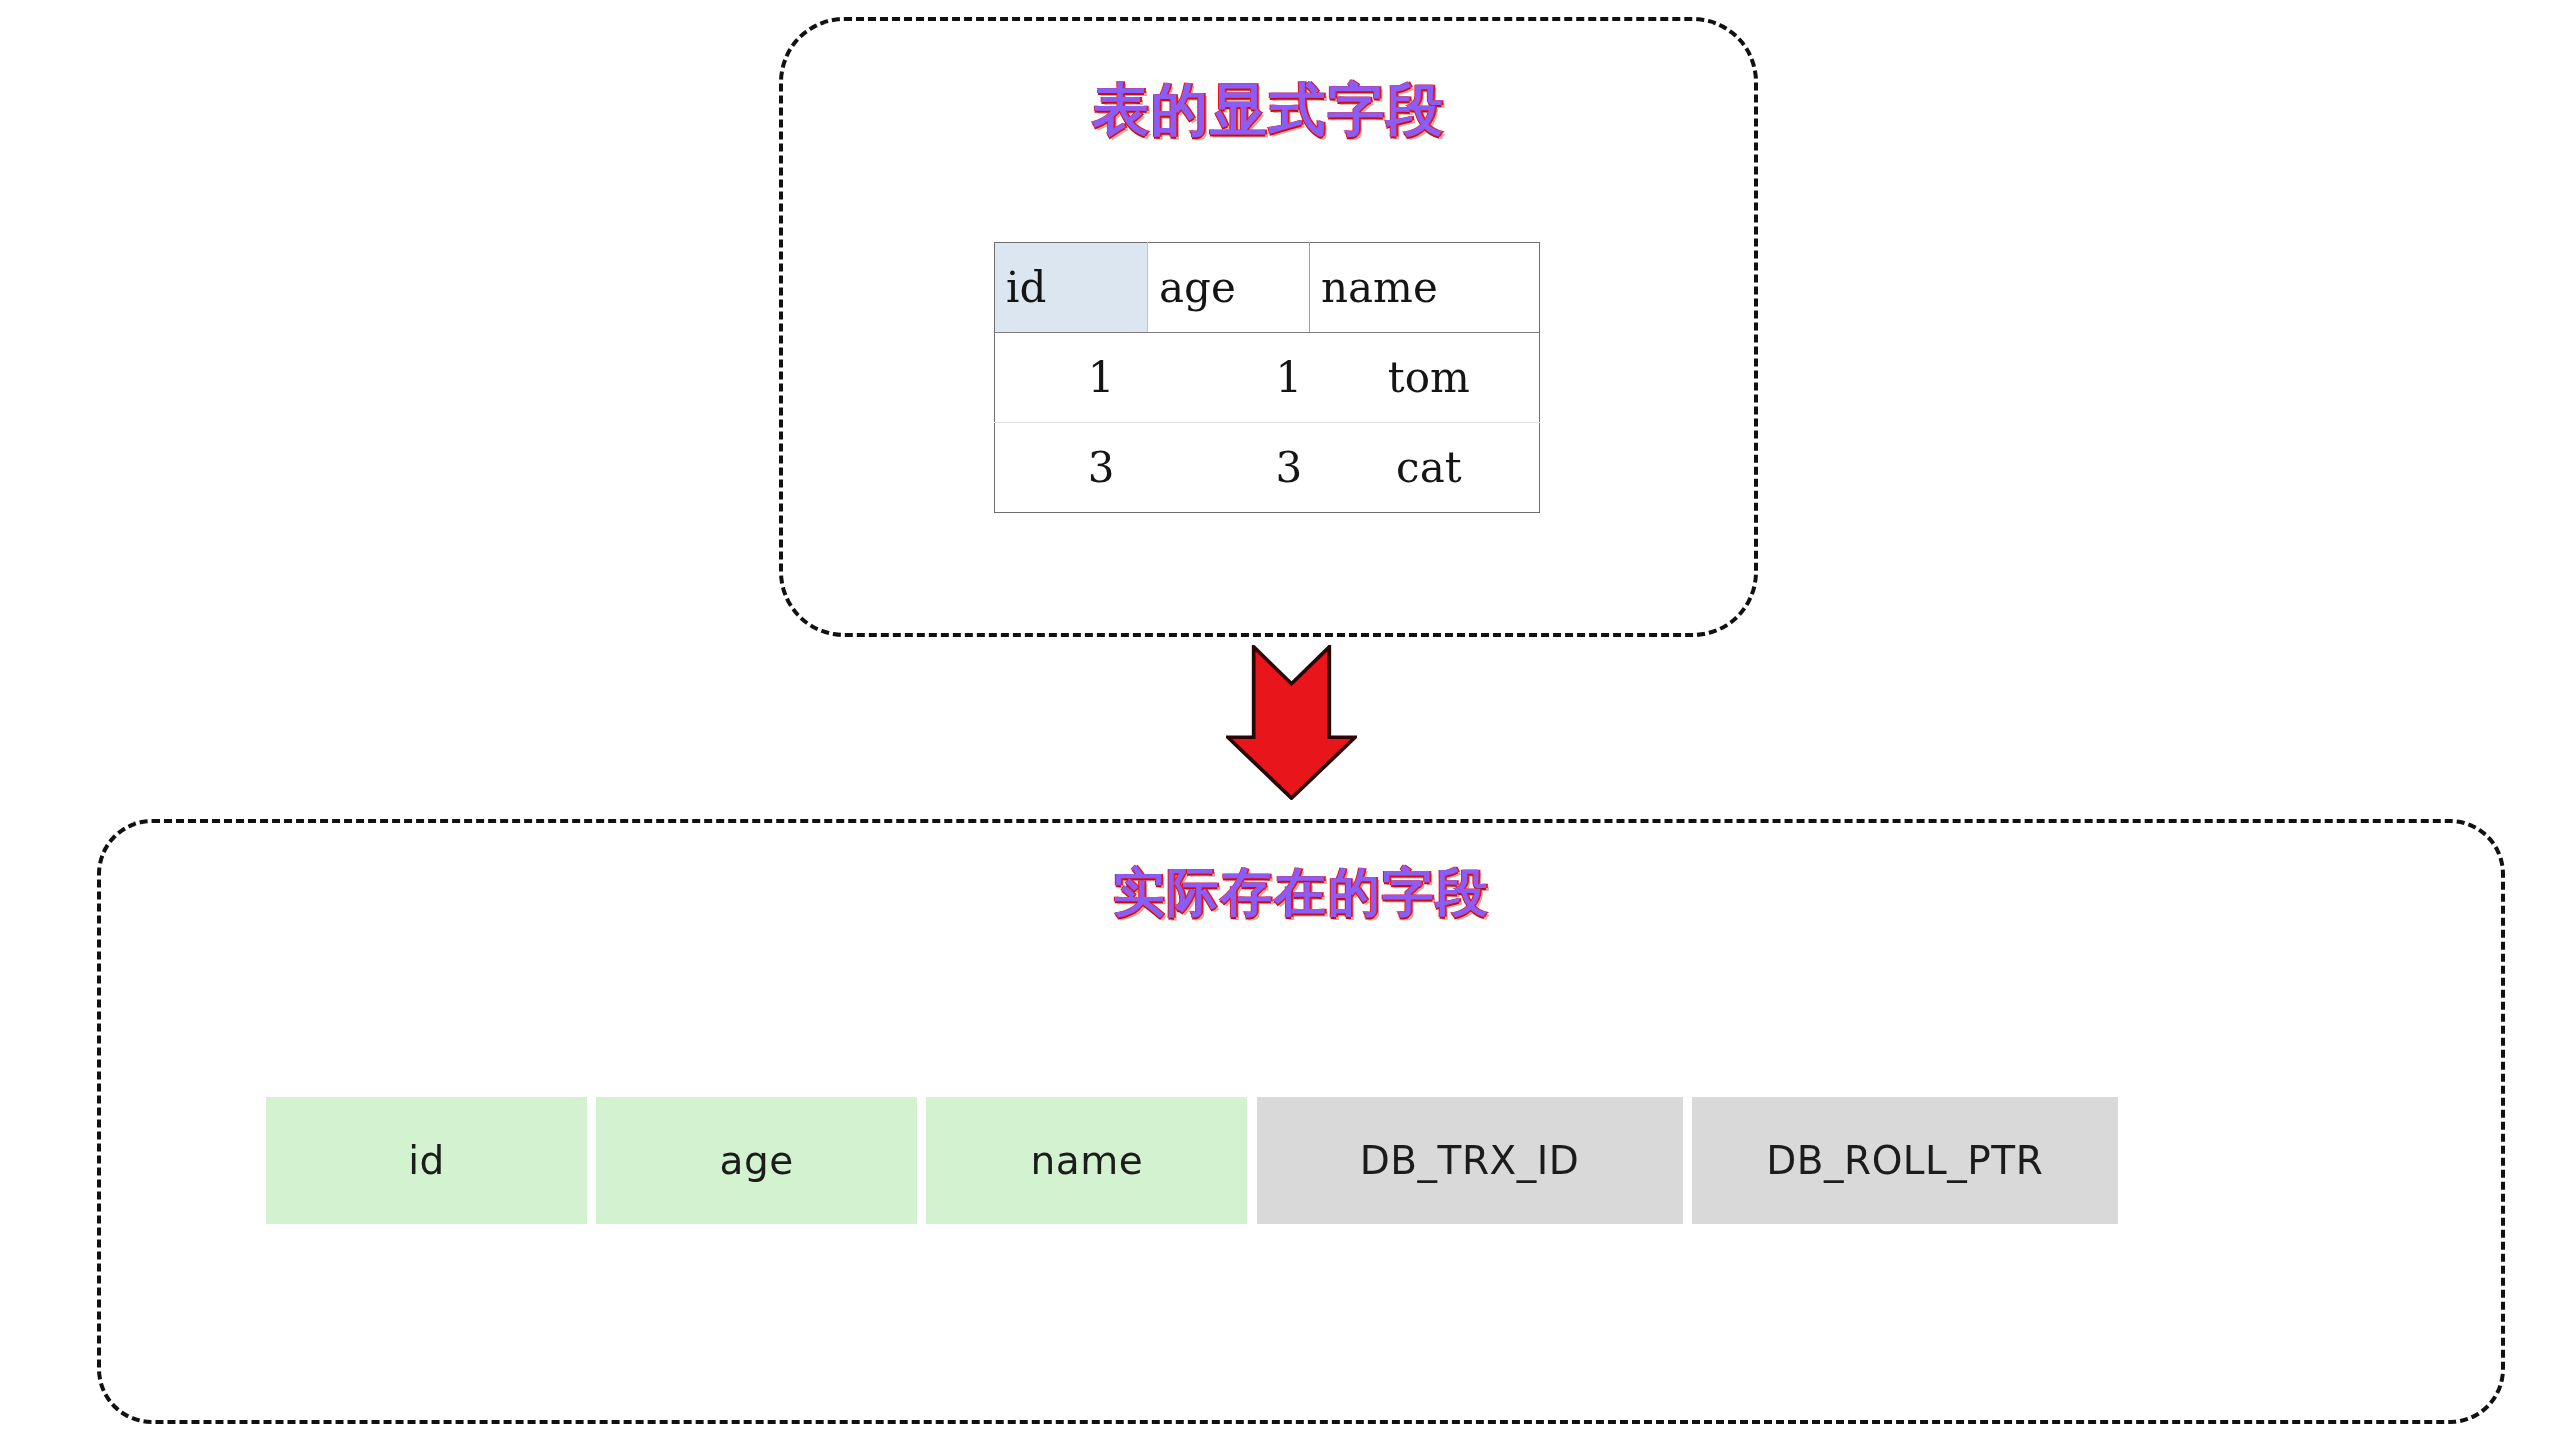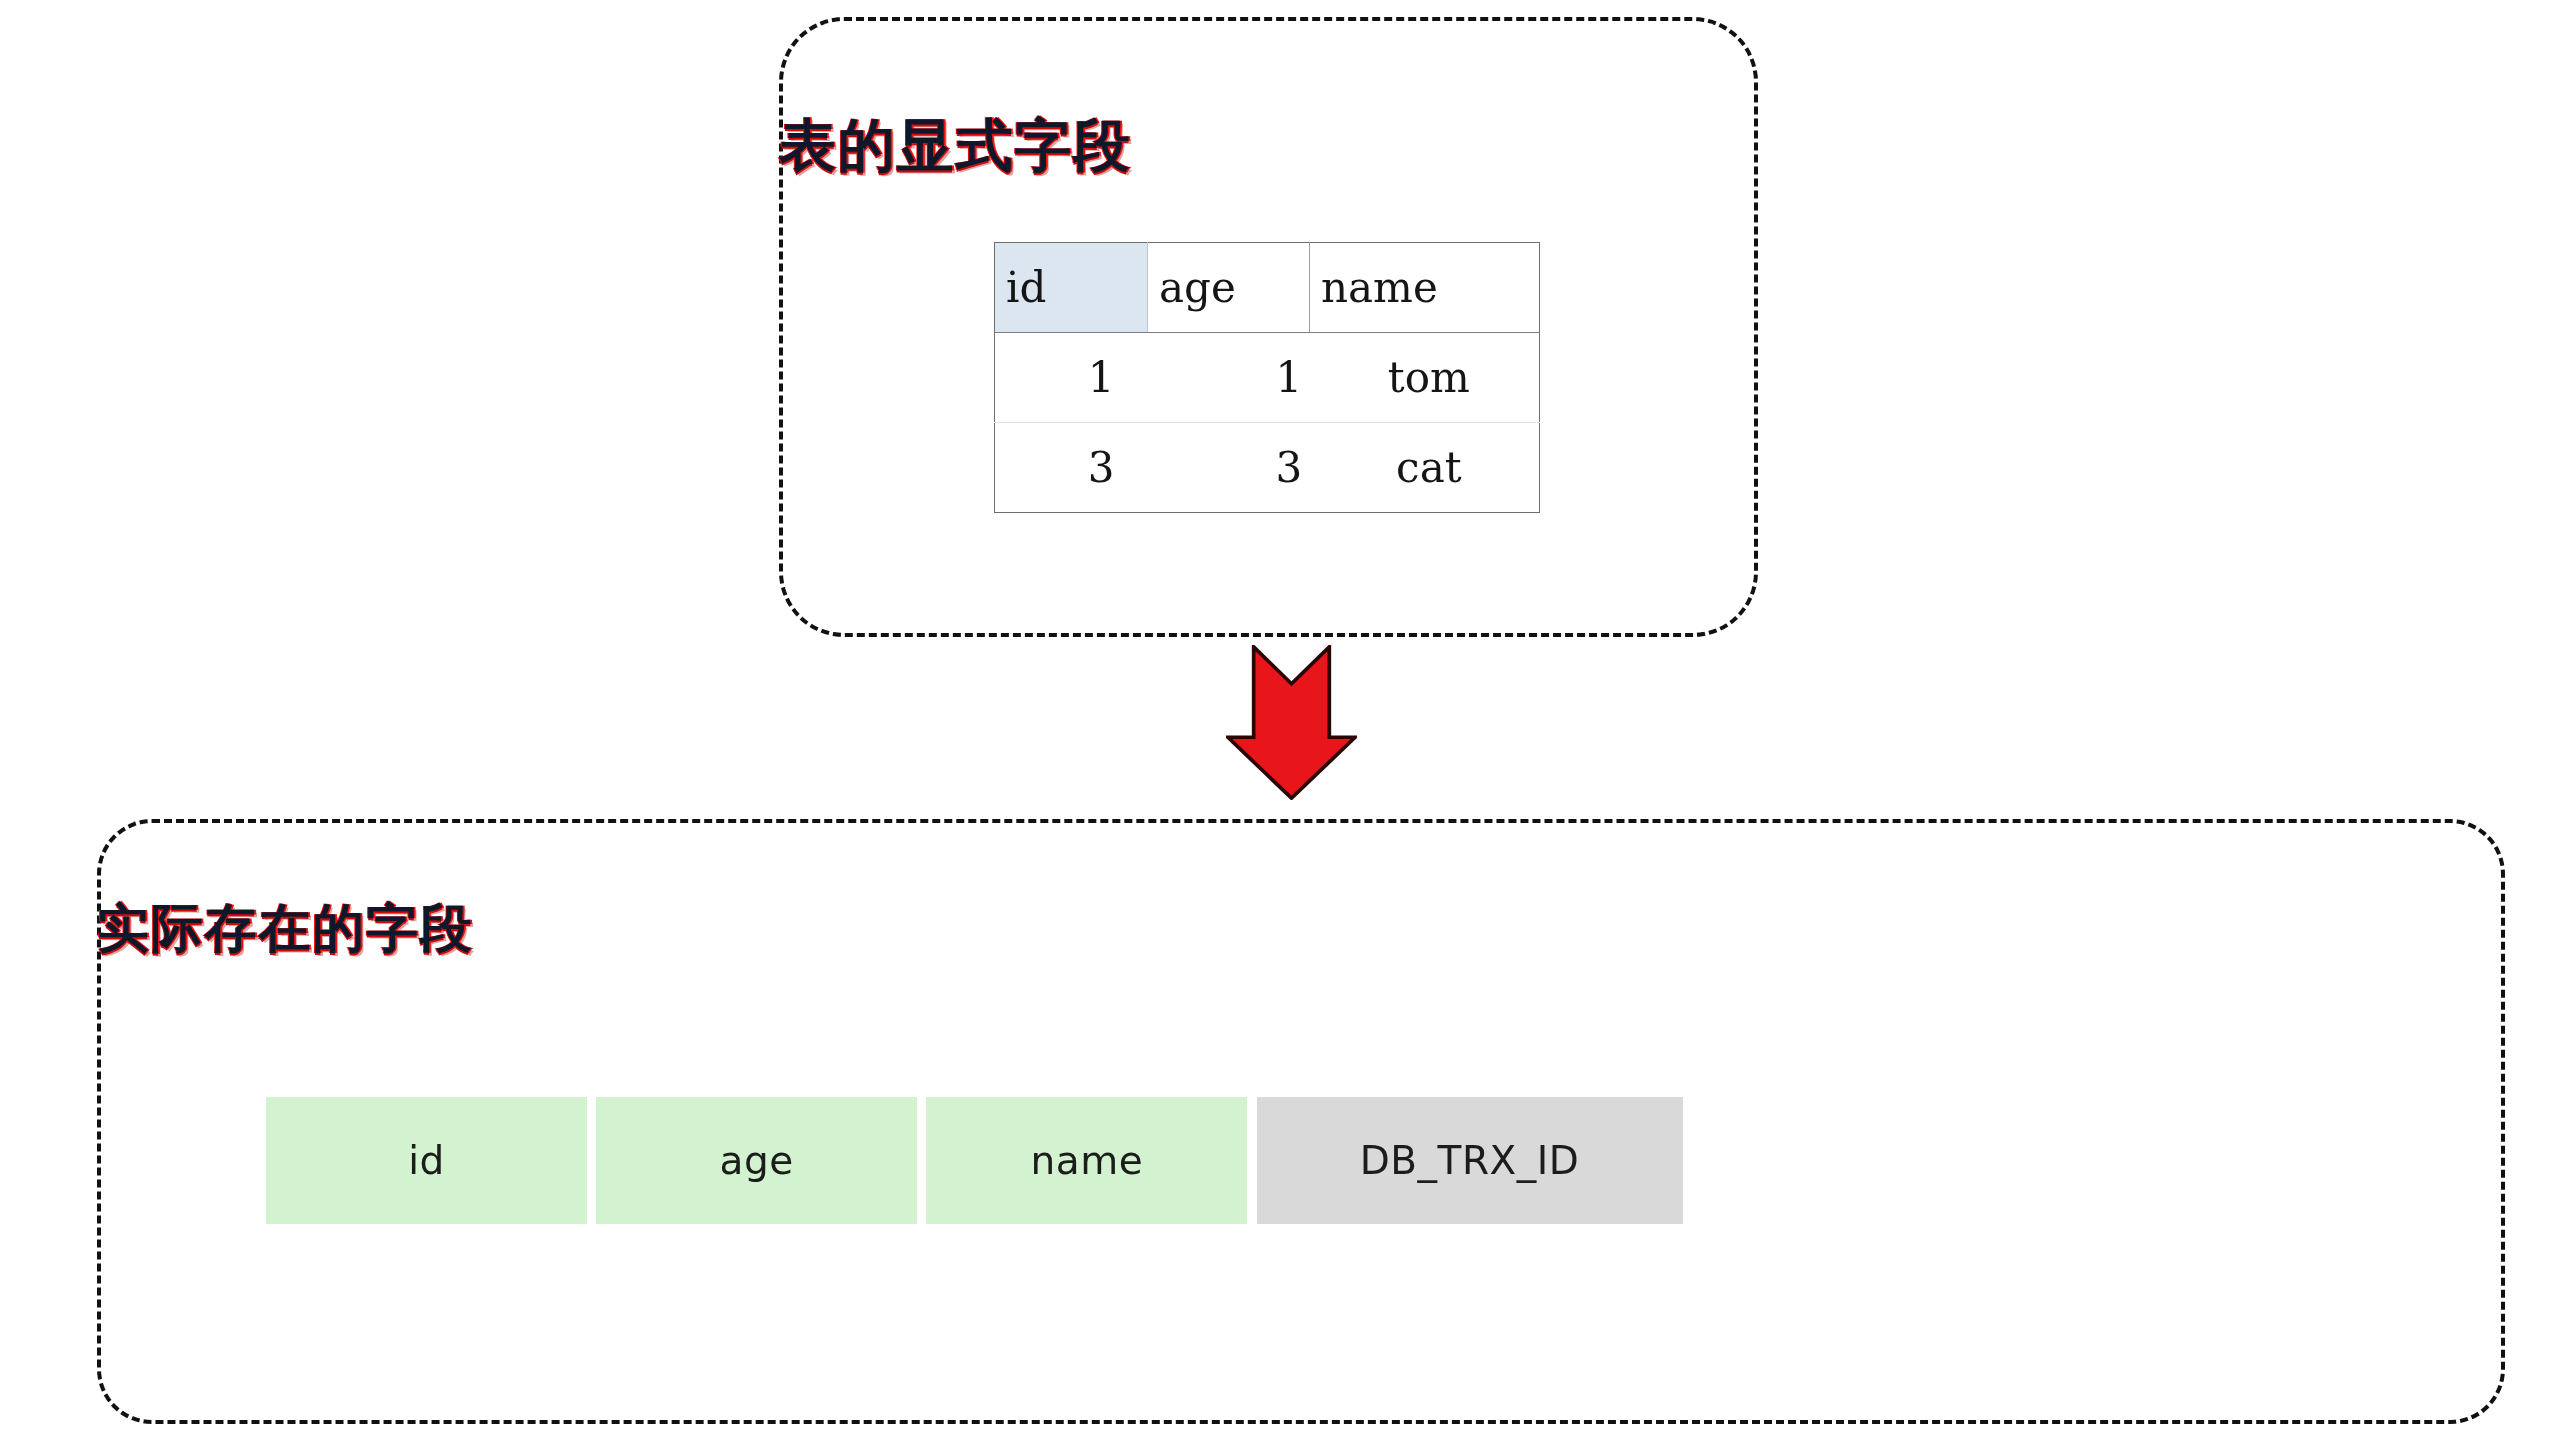--- a/index.html
+++ b/index.html
@@ -36,32 +36,31 @@
     left: 97px;
     top: 819px;
     width: 2408px;
     height: 605px;
     border-radius: 55px;
   }
 
   
   .section-title {
     position: absolute;
-    color: #0f172a;
+    color: #8b5cf6;
     font-weight: bold;
     font-family: "DejaVu Sans", "Liberation Sans", sans-serif;
     letter-spacing: 1.8px;
     white-space: nowrap;
-    text-align: left;
+    text-align: center;
     text-shadow:
        1.8px 0 0 #ee1111,
       -0.9px 0 0 #ee1111,
        0 1.8px 0 #cc0a0a,
        2.8px 2.8px 0 rgba(150,0,0,0.35);
-    margin-top: 36px;
   }
   #top-title {
     left: 779px;
     top: 76px;
     width: 979px;
     font-size: 57px;
     line-height: 66px;
   }
   #bottom-title {
     left: 97px;
@@ -206,16 +205,17 @@
 
   <div id="bottom-panel" class="dashed-box"></div>
 
   <div id="bottom-title" class="section-title">实际存在的字段</div>
 
   <div id="field-strip">
     <div class="field-cell user">id</div>
     <div class="field-cell user">age</div>
     <div class="field-cell user">name</div>
     <div class="field-cell hidden-col">DB_TRX_ID</div>
+    <div class="field-cell hidden-col">DB_ROLL_PTR</div>
   </div>
 
 </div>
 
 
 </body></html>

